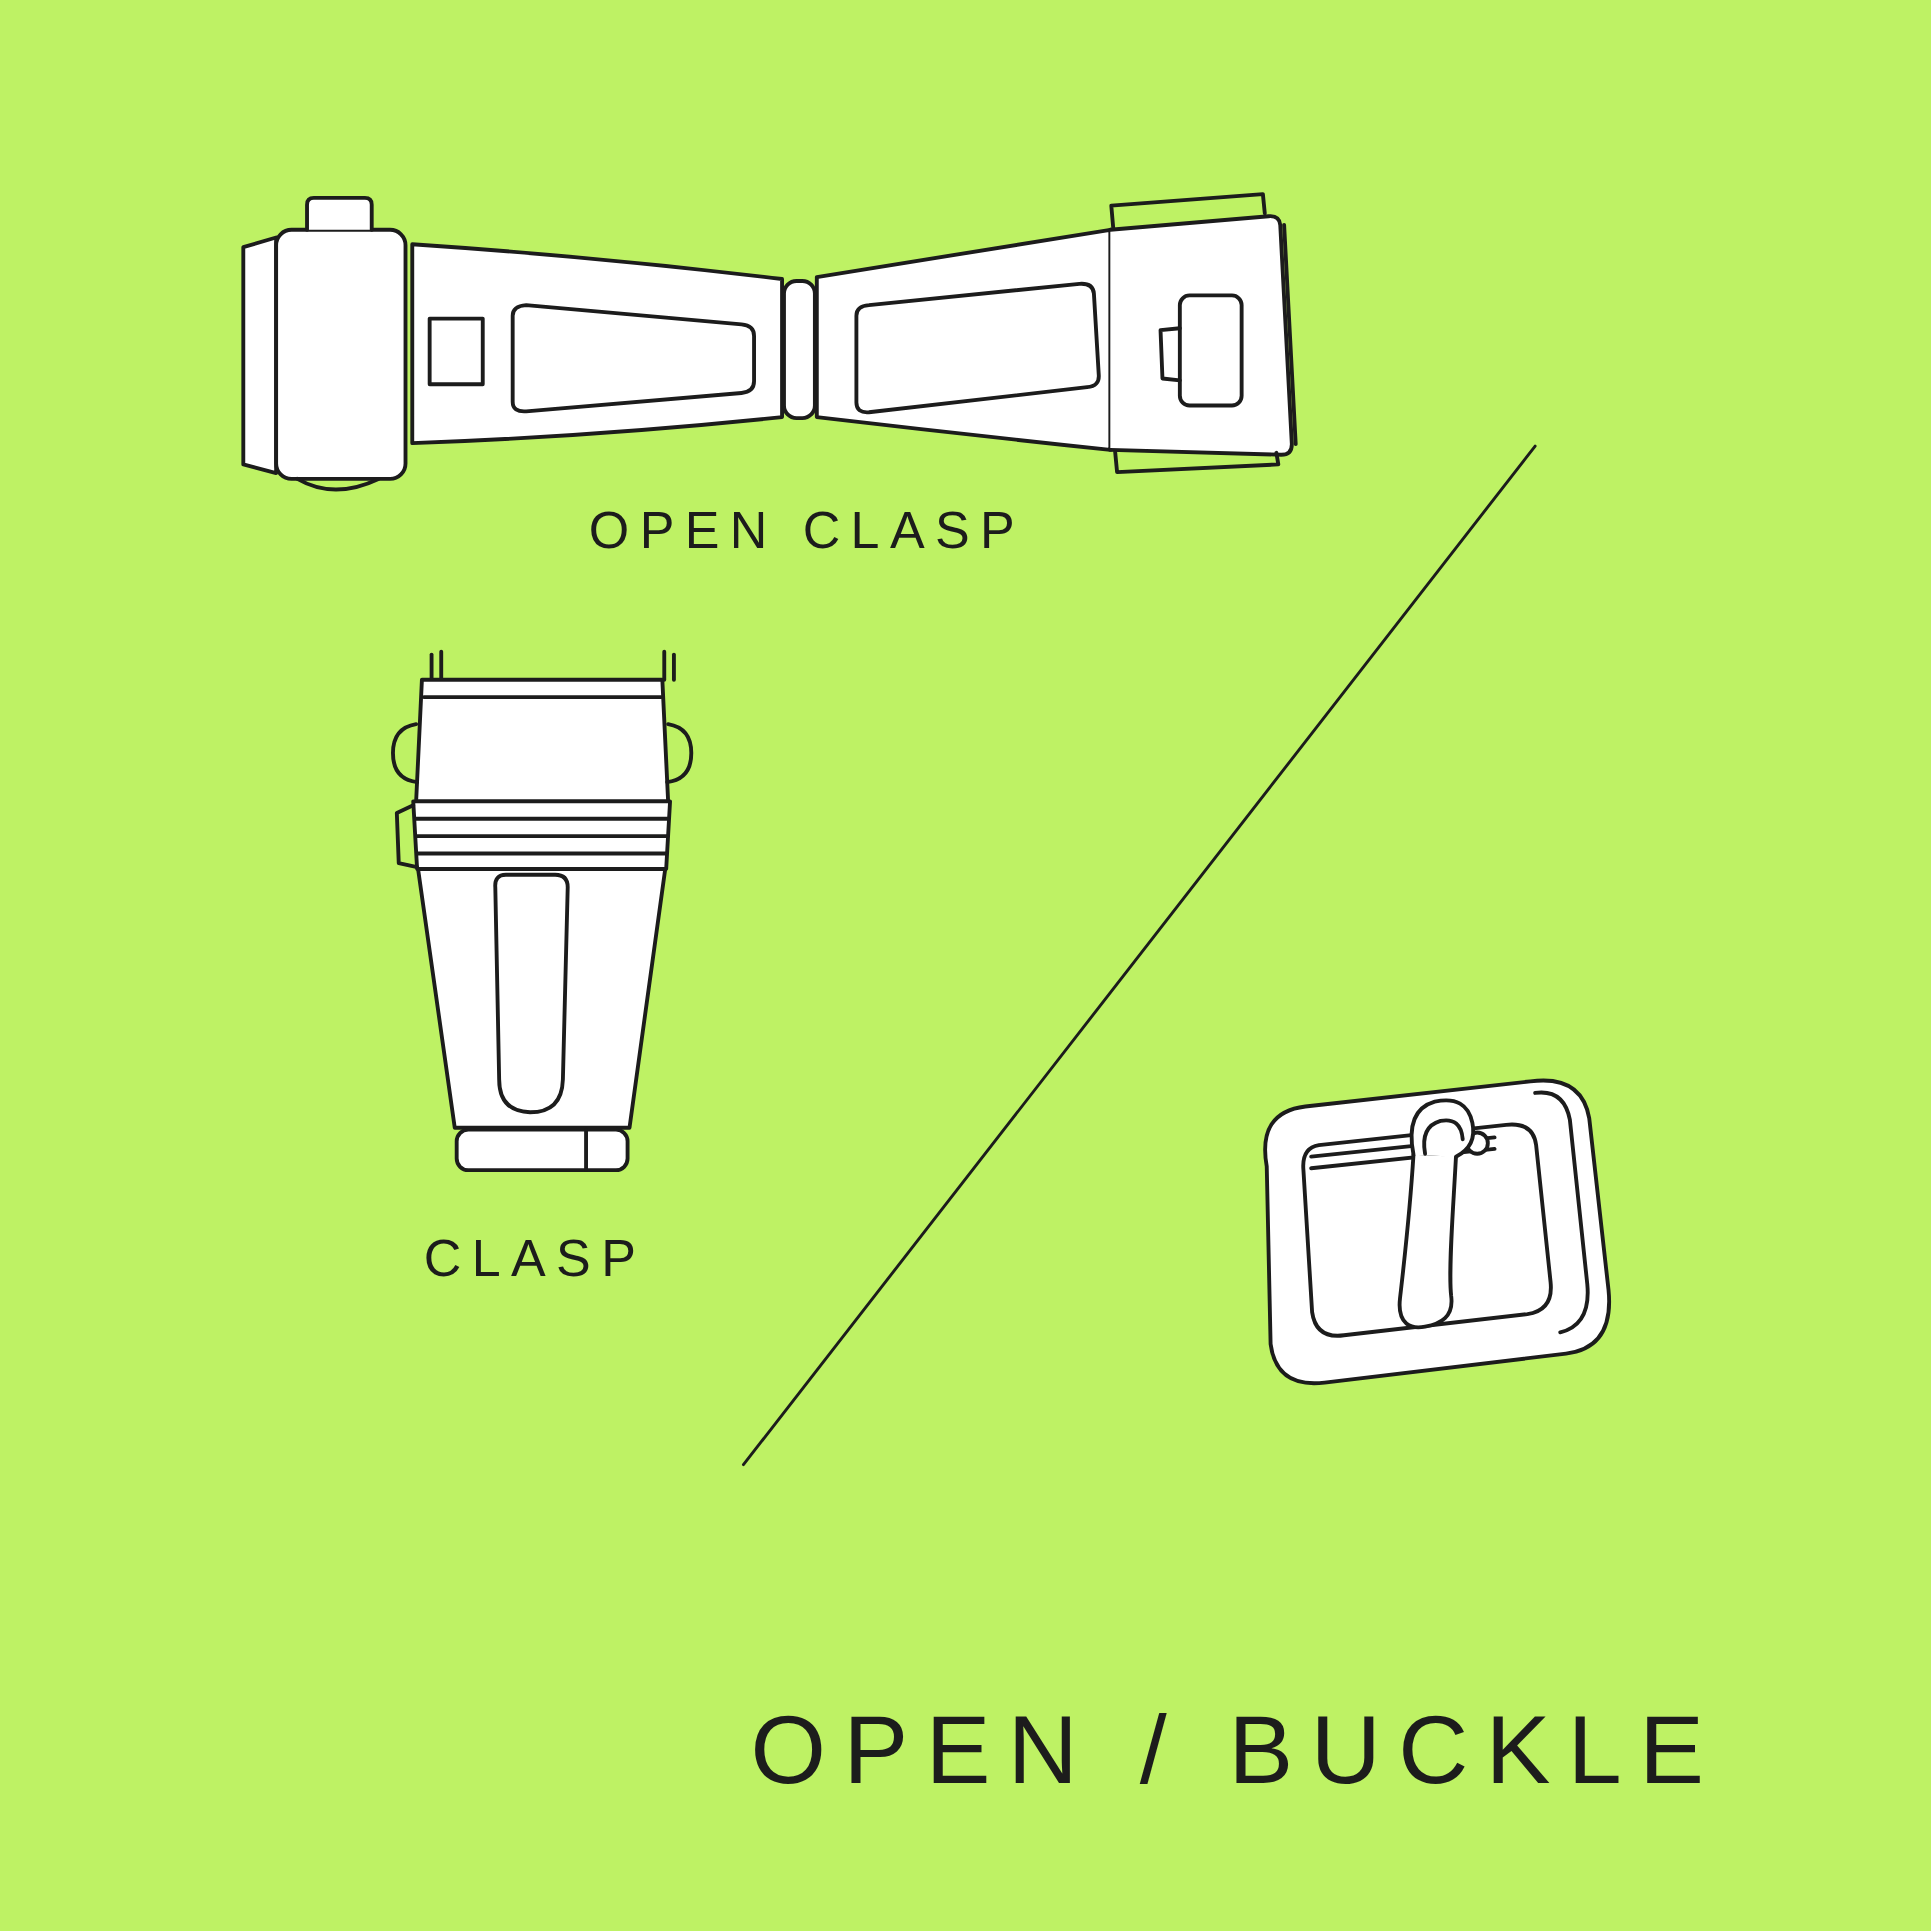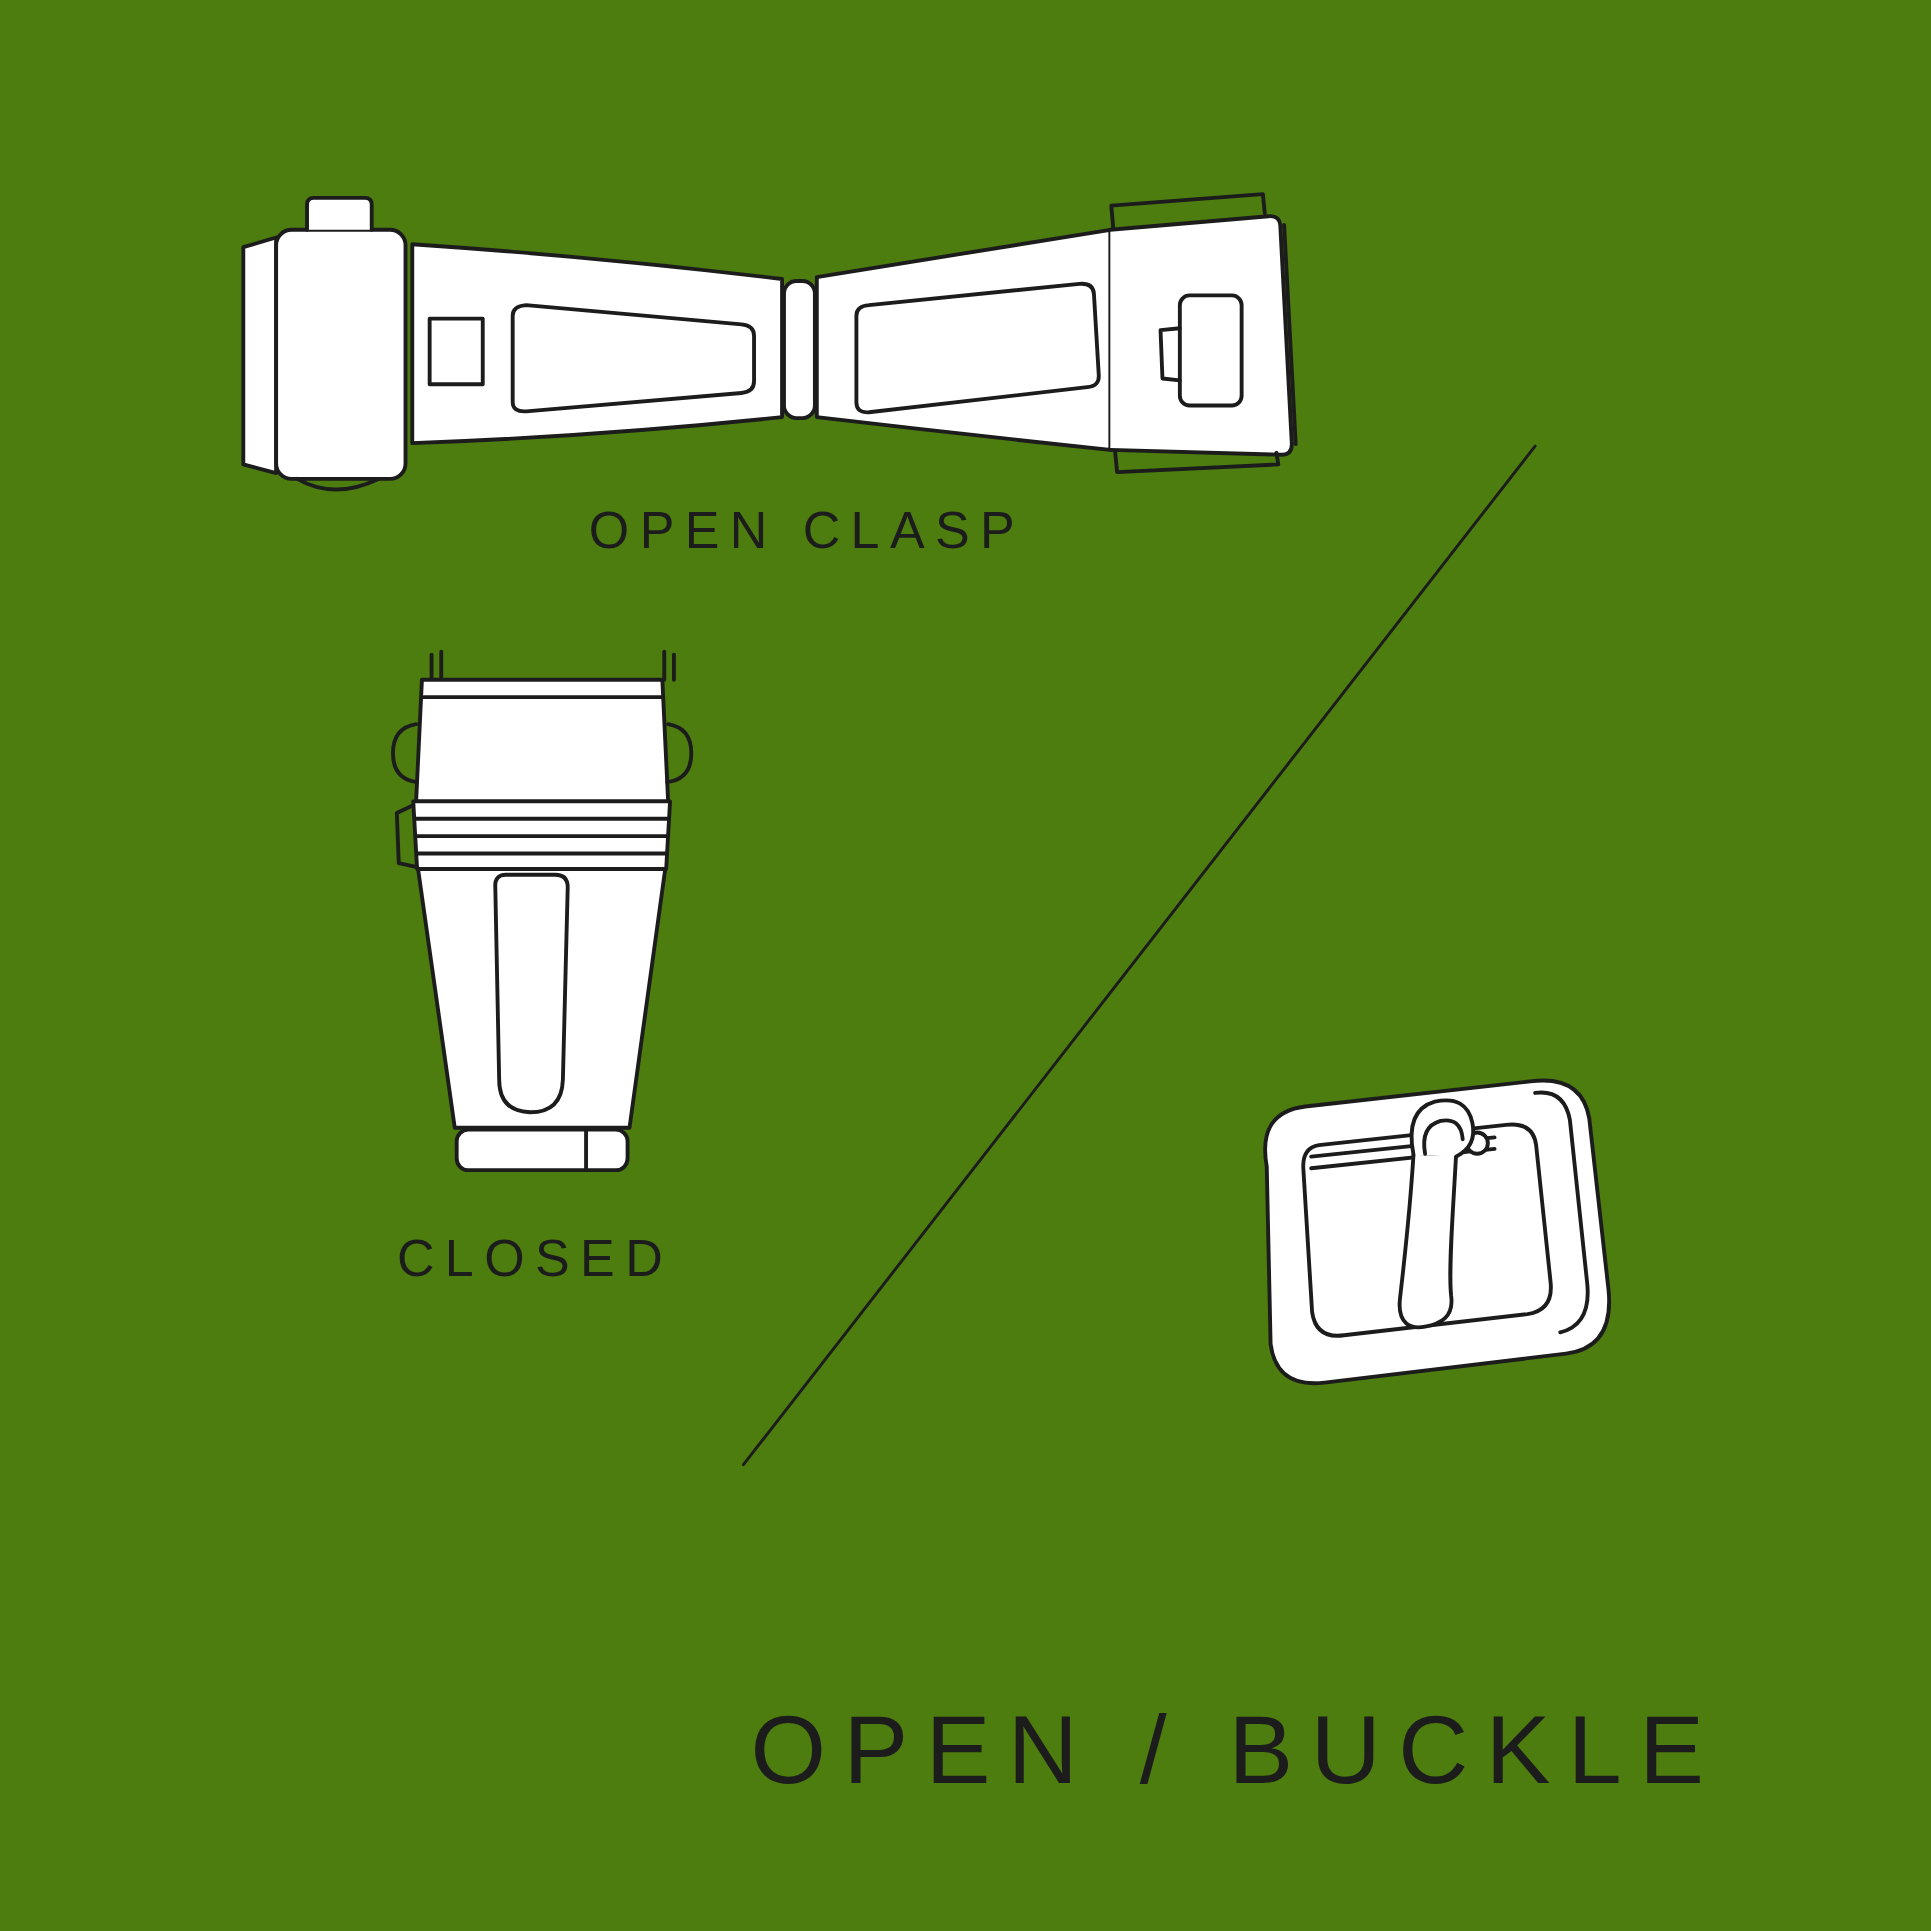--- a/index.html
+++ b/index.html
@@ -4,21 +4,21 @@
 <style>
   html, body {
     margin: 0;
     padding: 0;
     background: #ffffff;
   }
   .canvas {
     position: relative;
     width: 1931px;
     height: 1931px;
-    background: #4d7c0f;
+    background: #bef264;
     overflow: hidden;
     font-family: "Liberation Sans", sans-serif;
   }
   .canvas svg {
     position: absolute;
     left: 0;
     top: 0;
   }
   .label {
     position: absolute;
@@ -137,17 +137,17 @@
                C 1492 1371 1506 1364 1503 1342
                C 1500 1315 1505 1255 1508 1198" fill="#fff"></path>
 
       <path d="M 1464 1196 Q 1455 1150 1486 1141 Q 1519 1134 1525 1163 Q 1530 1187 1508 1198" fill="#fff"></path>
       <path d="M 1476 1195 Q 1471 1167 1492 1161 Q 1513 1157 1515 1180"></path>
     </g>
   </svg>
 
   <div class="label" style="left:807px; top:500px;">OPEN CLASP</div>
 
-  <div class="label" style="left:535px; top:1228px;">CLOSED</div>
+  <div class="label" style="left:535px; top:1228px;">CLASP</div>
 
   <div class="title" style="left:1236px; top:1694px;">OPEN / BUCKLE</div>
 </div>
 
 
 </body></html>

